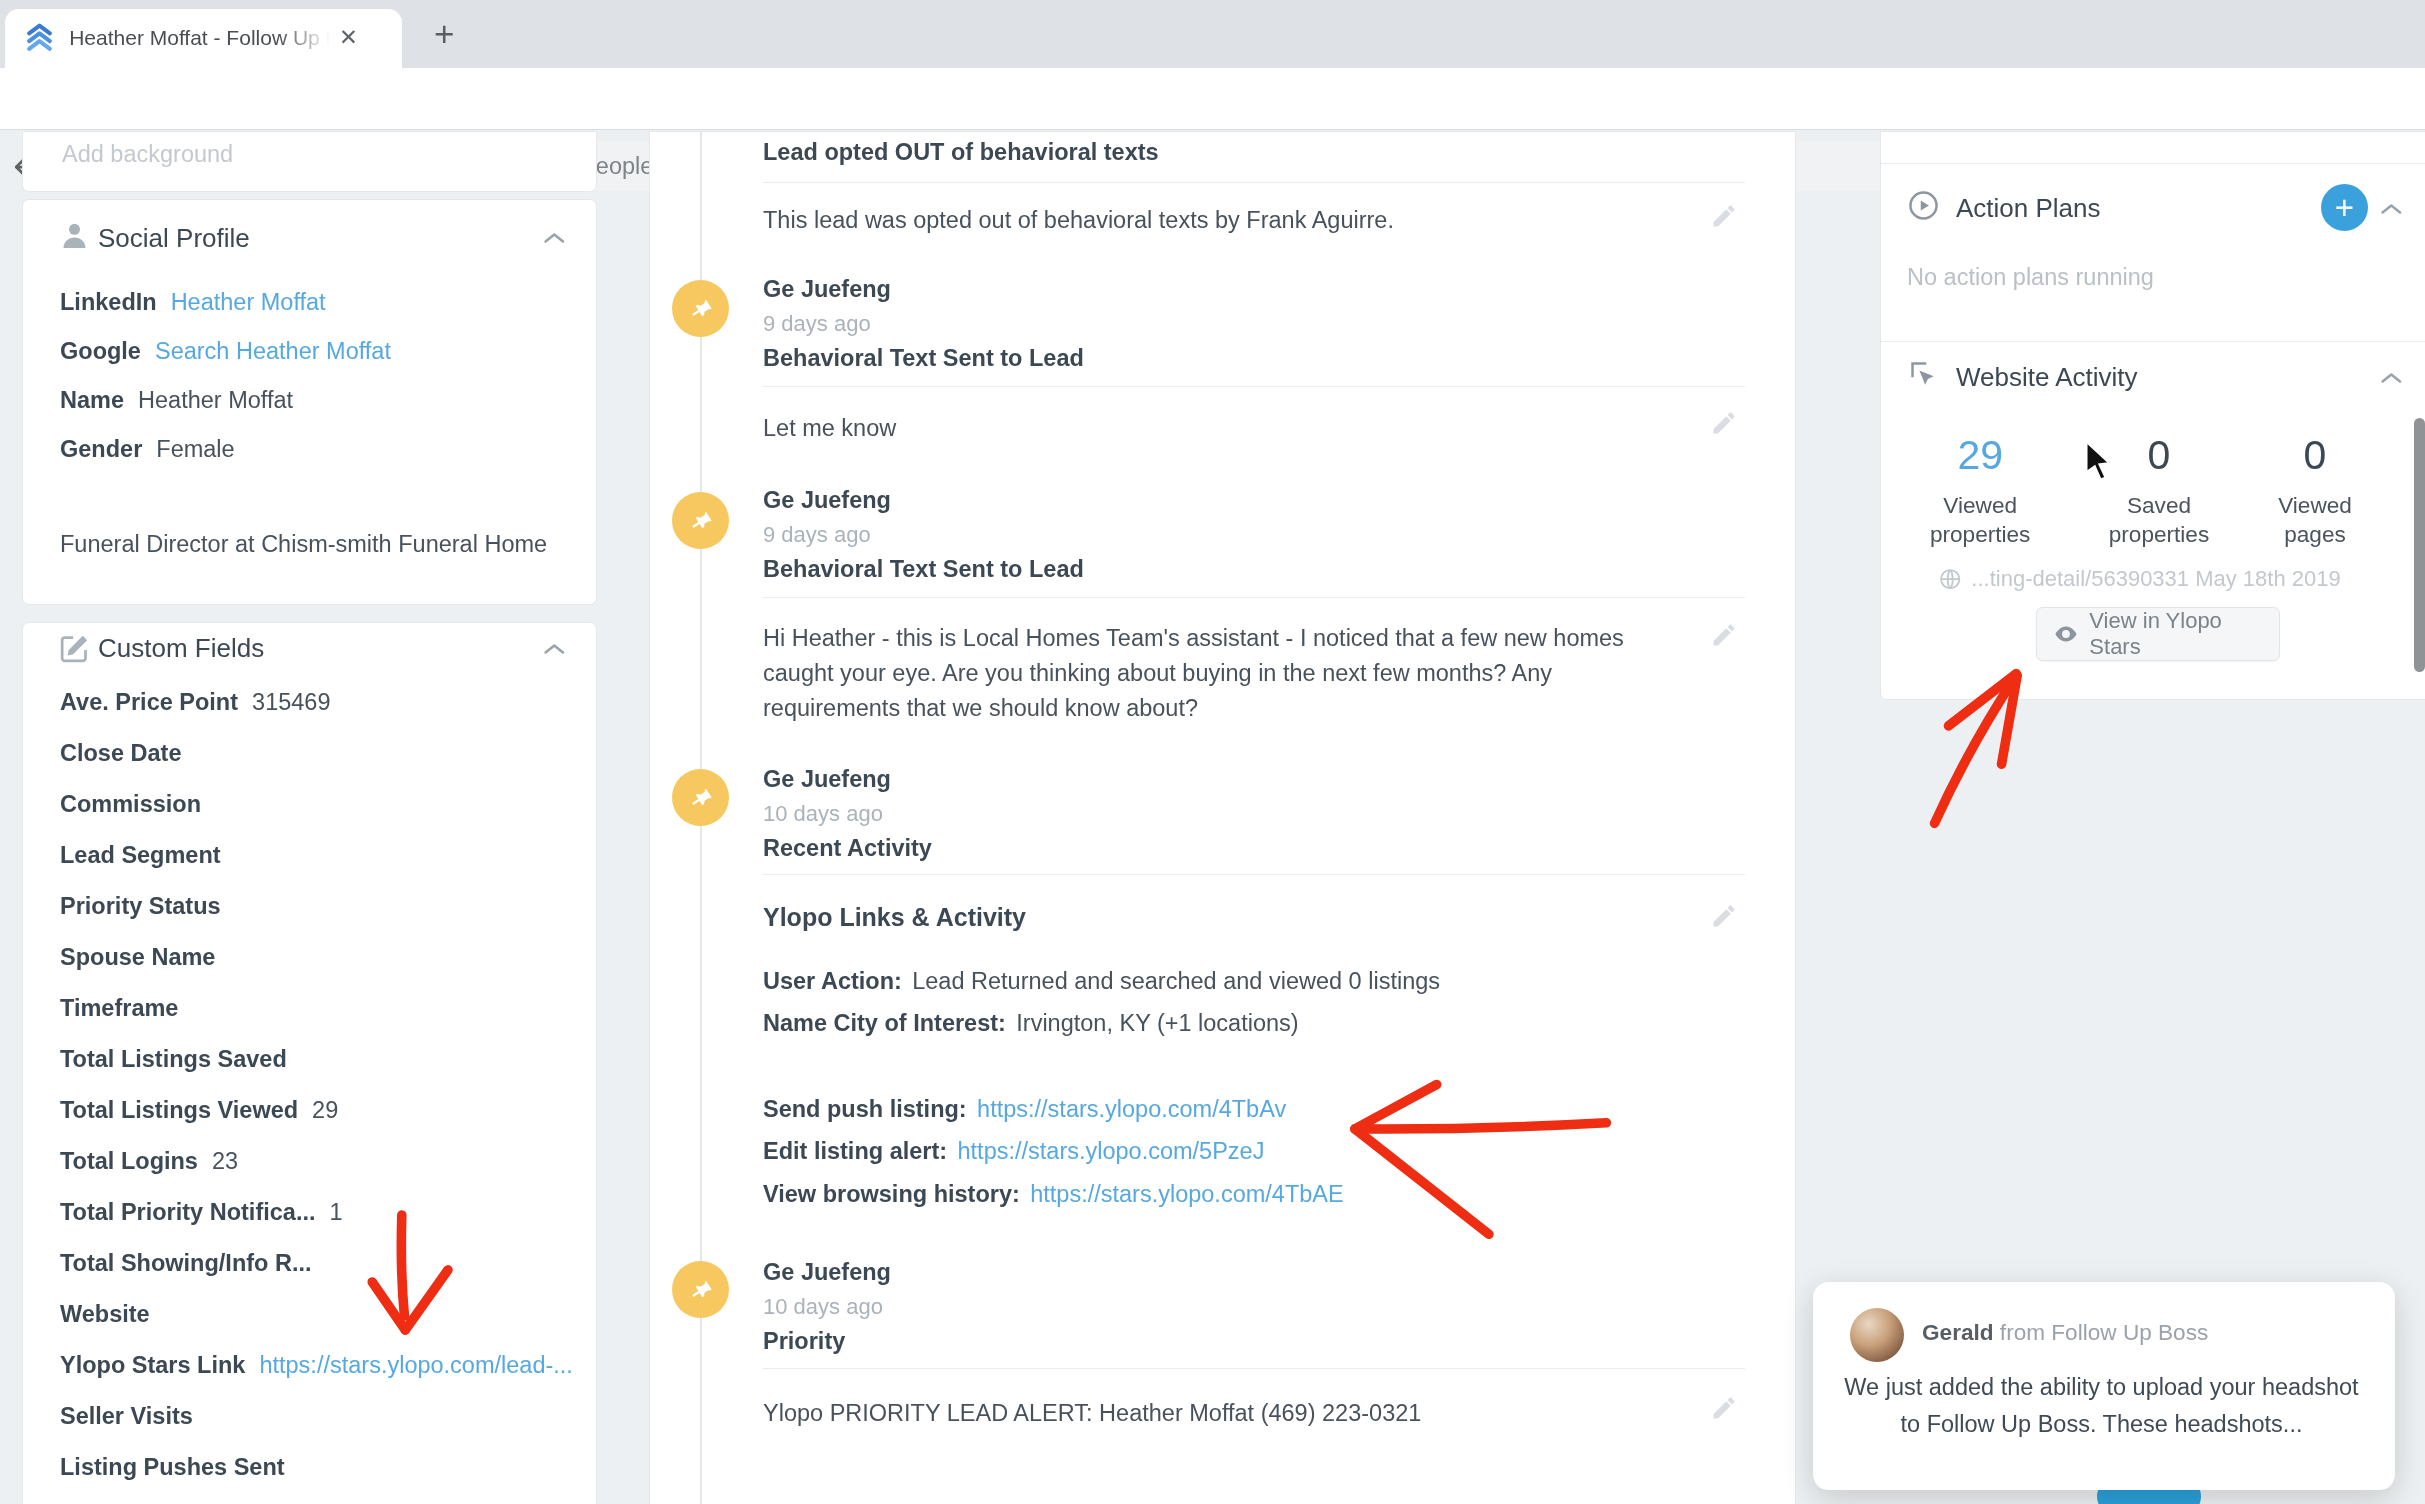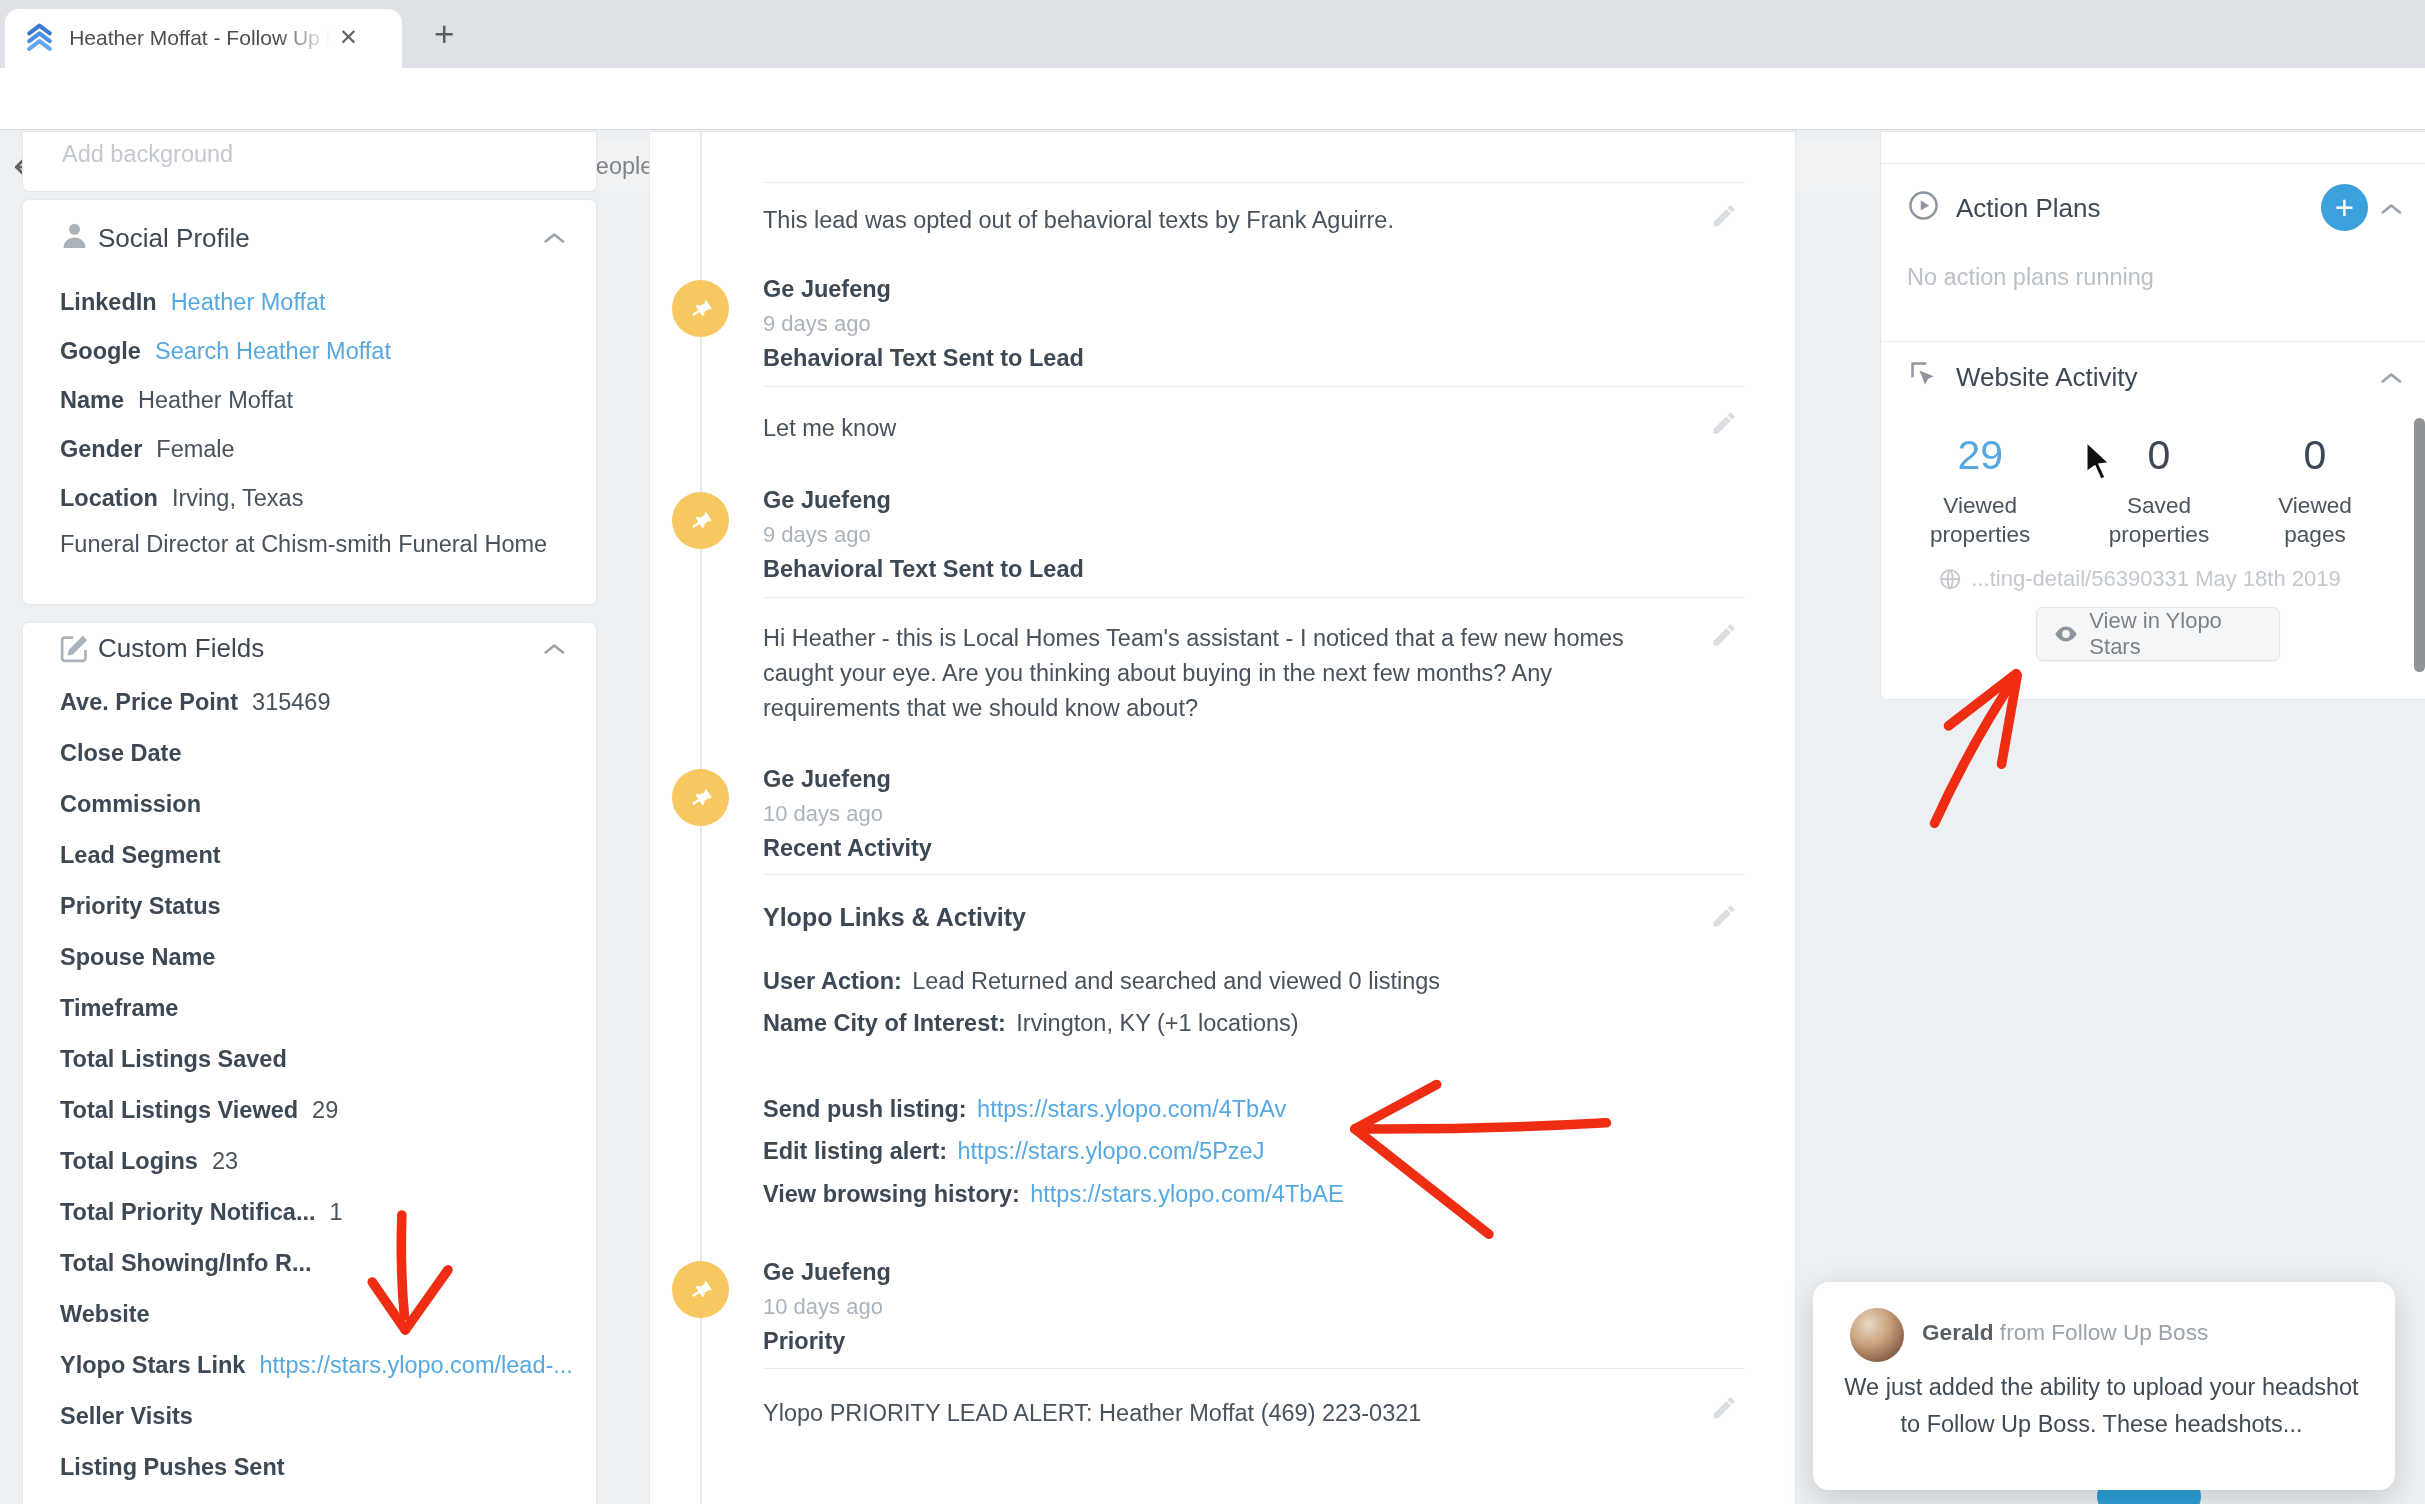--- a/index.html
+++ b/index.html
@@ -192,24 +192,20 @@
       <span class="val link">Search Heather Moffat</span>
     </div>
     <div class="frow">
       <span class="lbl">Name</span>
       <span class="val">Heather Moffat</span>
     </div>
     <div class="frow">
       <span class="lbl">Gender</span>
       <span class="val">Female</span>
     </div>
-    <div class="frow">
-      <span class="lbl">Location</span>
-      <span class="val">Irving, Texas</span>
-    </div>
   </div>
   <div class="bio">Funeral Director at Chism-smith Funeral Home</div>
 </div>
 
 <div class="card card-custom">
   <svg class="sec-head-icon" style="top:8.7px" viewBox="0 0 24 24" fill="none" stroke="#aab2ba" stroke-width="2">
     <path d="M20 13v6a2 2 0 0 1-2 2H5a2 2 0 0 1-2-2V6a2 2 0 0 1 2-2h6"></path>
     <path d="M18 2.8l3.2 3.2L11 16.2 7 17l.8-4z" fill="#aab2ba" stroke="none"></path>
   </svg>
   <div class="sec-title" style="top:10.4px">Custom Fields</div>
@@ -280,20 +276,23 @@
     <div class="frow">
         <span class="lbl">Listing Pushes Sent</span>
         <span class="val"></span>
       </div>
   </div>
 </div>
 
 <div class="card card-center">
   <div class="tl-line"></div>
 
+  <div class="cblock" style="top:7px">
+    <span class="ev-title">Lead opted OUT of behavioral texts</span>
+  </div>
   <div class="cdiv" style="top:50px"></div>
   <div class="cblock note" style="top:71px; right:131px">This lead was opted out of behavioral texts by Frank Aguirre.</div>
   <svg class="pencil" style="top:70px" viewBox="0 0 24 24" fill="#dadee2">
     <path d="M3 17.2V21h3.8L17.8 10 14 6.2 3 17.2zM20.7 7.1c.4-.4.4-1 0-1.4l-2.4-2.4c-.4-.4-1-.4-1.4 0L15 5.2 18.8 9l1.9-1.9z"></path>
   </svg>
 
   <div class="pin" style="top:148px">
     <svg viewBox="0 0 24 24" fill="#fff">
         <path d="M14.5 2.5l7 7-1.3 1.3-1.1-.3-3.4 3.4.3 3-1.4 1.4-3.3-3.3-4.8 4.8-1.5-1.5 4.8-4.8-3.3-3.3 1.4-1.4 3 .3 3.4-3.4-.3-1.1z"></path>
       </svg>

